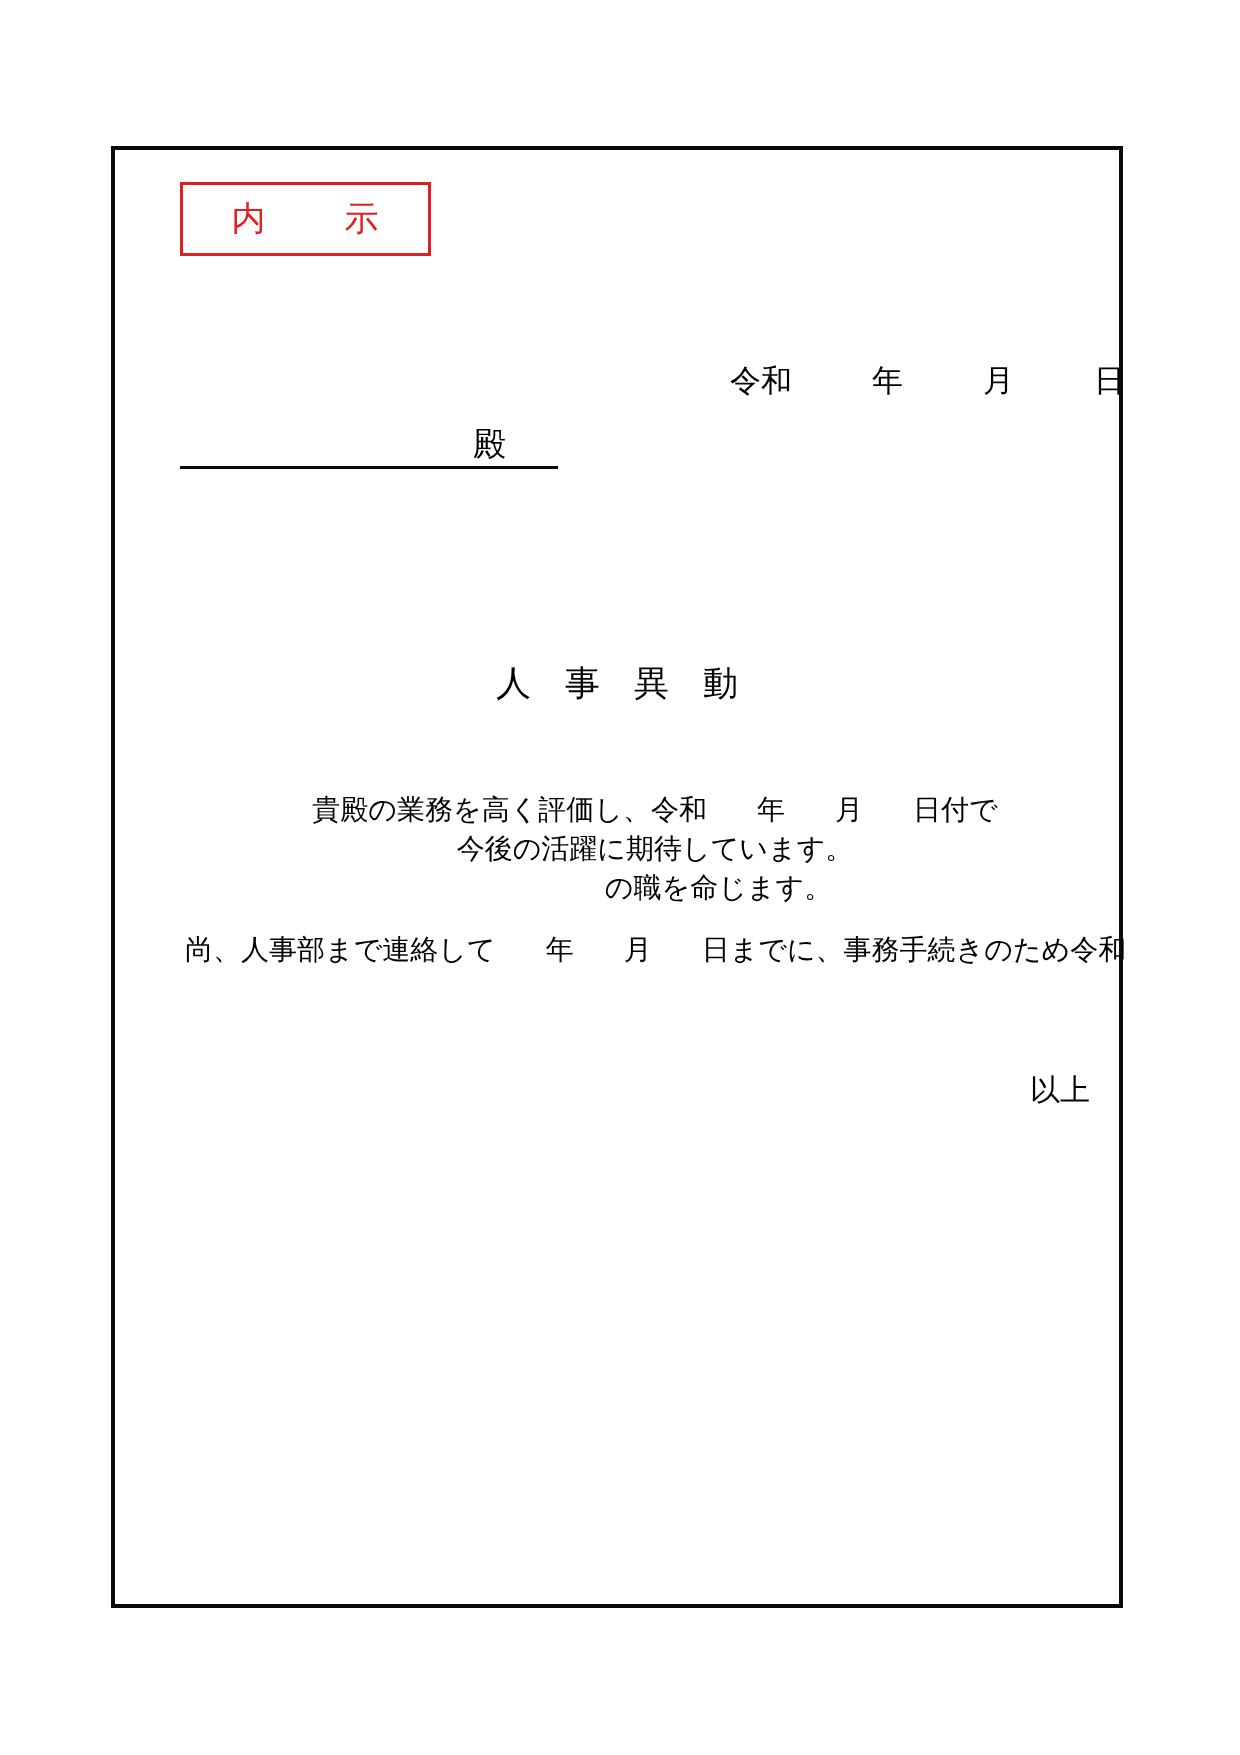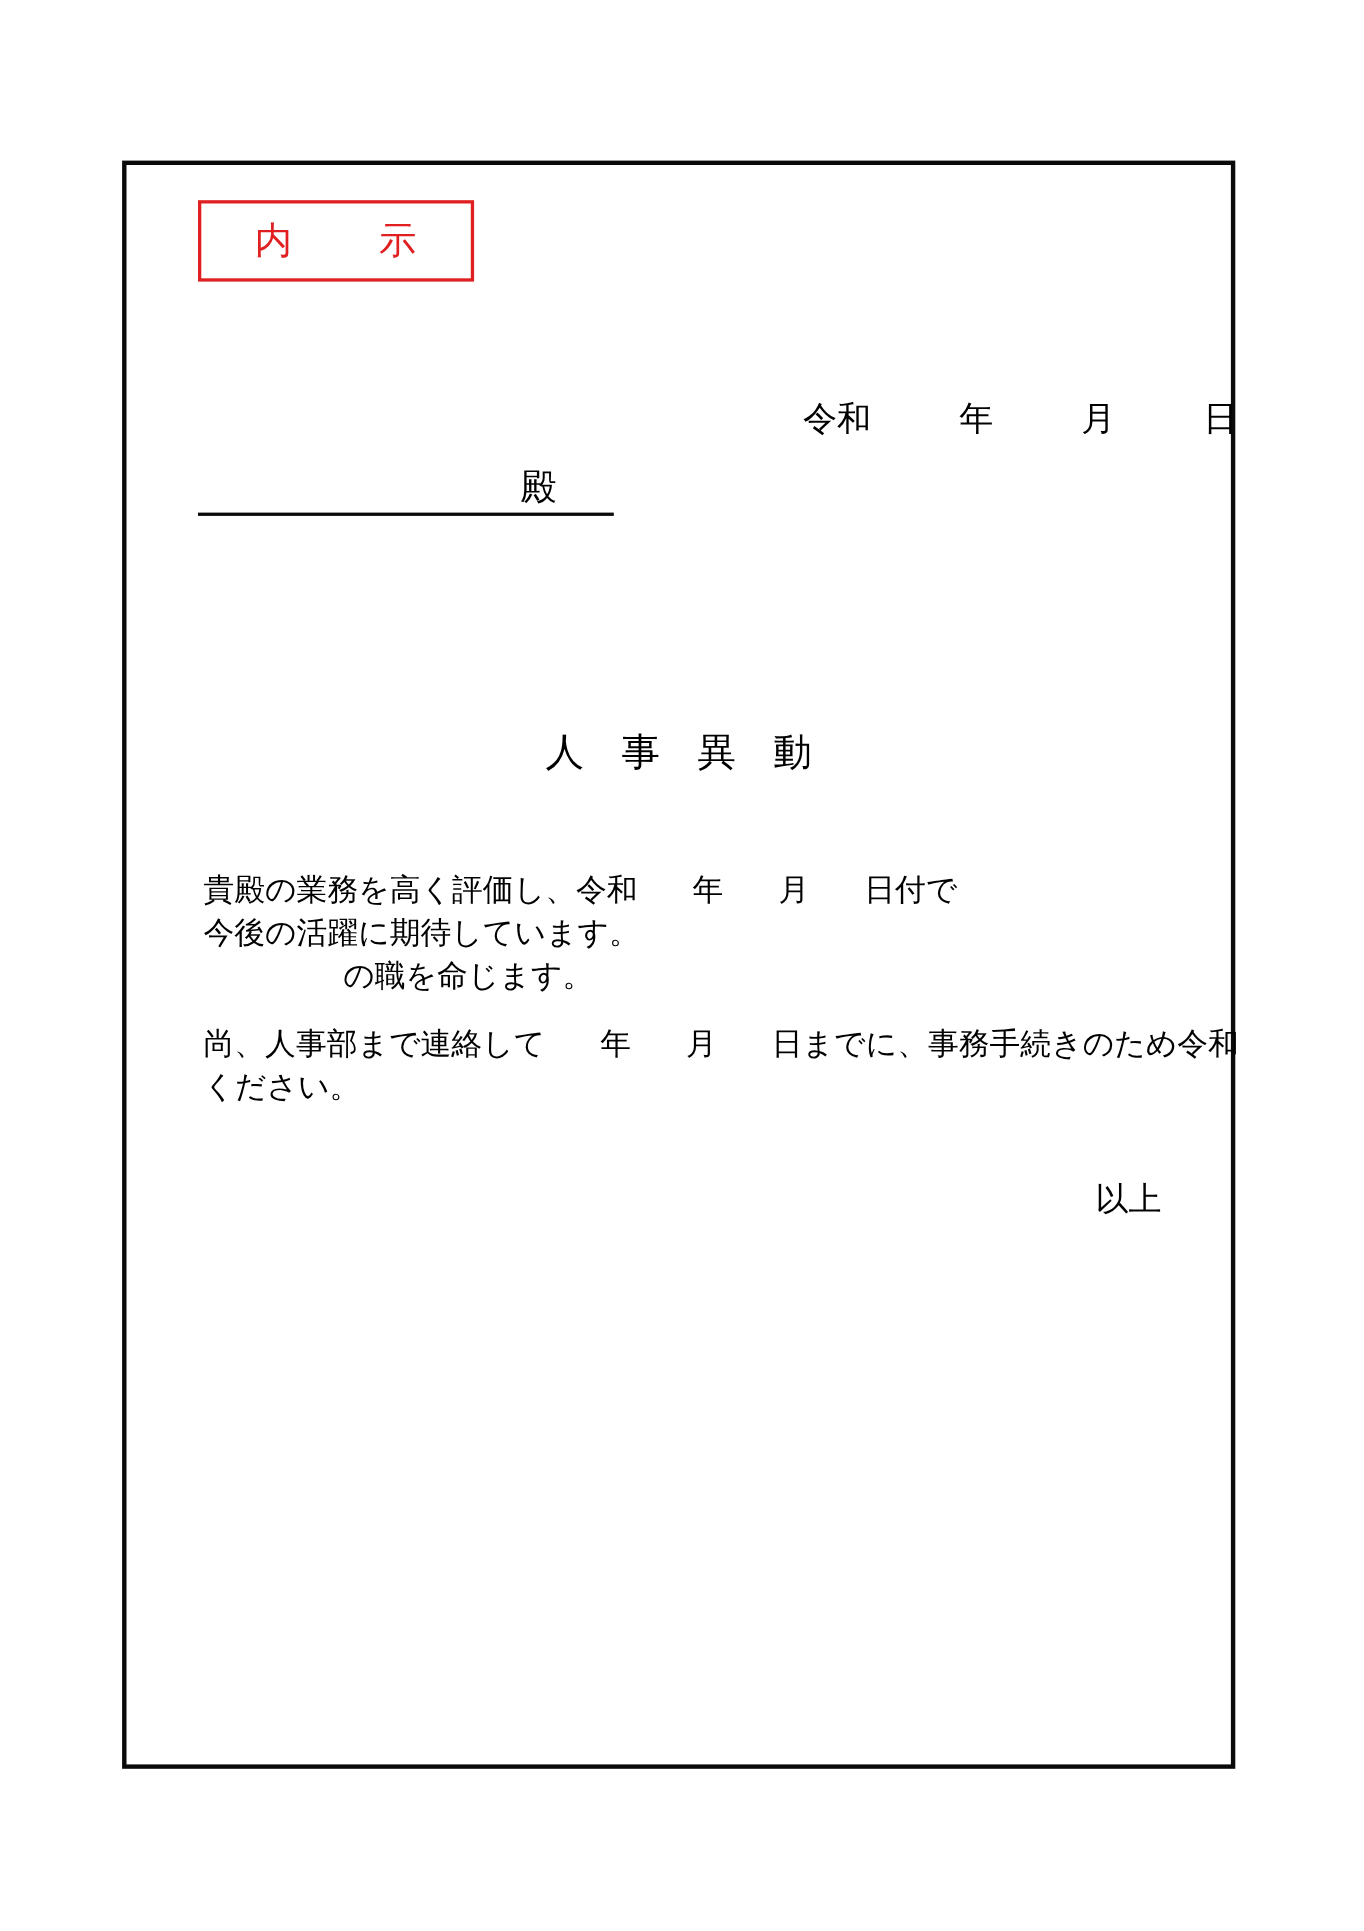--- a/index.html
+++ b/index.html
@@ -65,20 +65,21 @@
     display: flex;
     justify-content: center;
     gap: 34px;
     font-size: 35px;
   }
   .paragraph {
     position: absolute;
     left: 185px;
     width: 940px;
     font-size: 28px;
+    text-align: center;
   }
   .paragraph .text-line {
     height: 39px;
     line-height: 39px;
     white-space: nowrap;
   }
   .para-1 { top: 790px; }
   .para-2 { top: 930px; }
   .indent-line { padding-left: 127px; }
   .blank {
@@ -86,21 +87,21 @@
     width: 50px;
     height: 1px;
     vertical-align: baseline;
   }
   .closing-line {
     position: absolute;
     left: 111px;
     top: 1070px;
     width: 1012px;
     text-align: right;
-    padding-right: 67px;
+    padding-right: 33px;
     font-size: 30px;
   }
 </style>
 </head>
 <body>
 
 <div class="sheet-border"></div>
 
 <div class="stamp-box">
   <span>内</span>
@@ -130,16 +131,15 @@
     <span>貴殿の業務を高く評価し、令和</span><span class="blank"></span><span>年</span><span class="blank"></span><span>月</span><span class="blank"></span><span>日付で</span>
   </div>
   <div class="text-line">今後の活躍に期待しています。</div>
   <div class="text-line indent-line">の職を命じます。</div>
 </div>
 
 <div class="paragraph para-2">
   <div class="text-line">
     <span>尚、人事部まで連絡して</span><span class="blank"></span><span>年</span><span class="blank"></span><span>月</span><span class="blank"></span><span>日までに、事務手続きのため令和</span>
   </div>
-  <div class="text-line">ください。</div>
 </div>
 
 <div class="closing-line">以上</div>
 
 </body></html>

